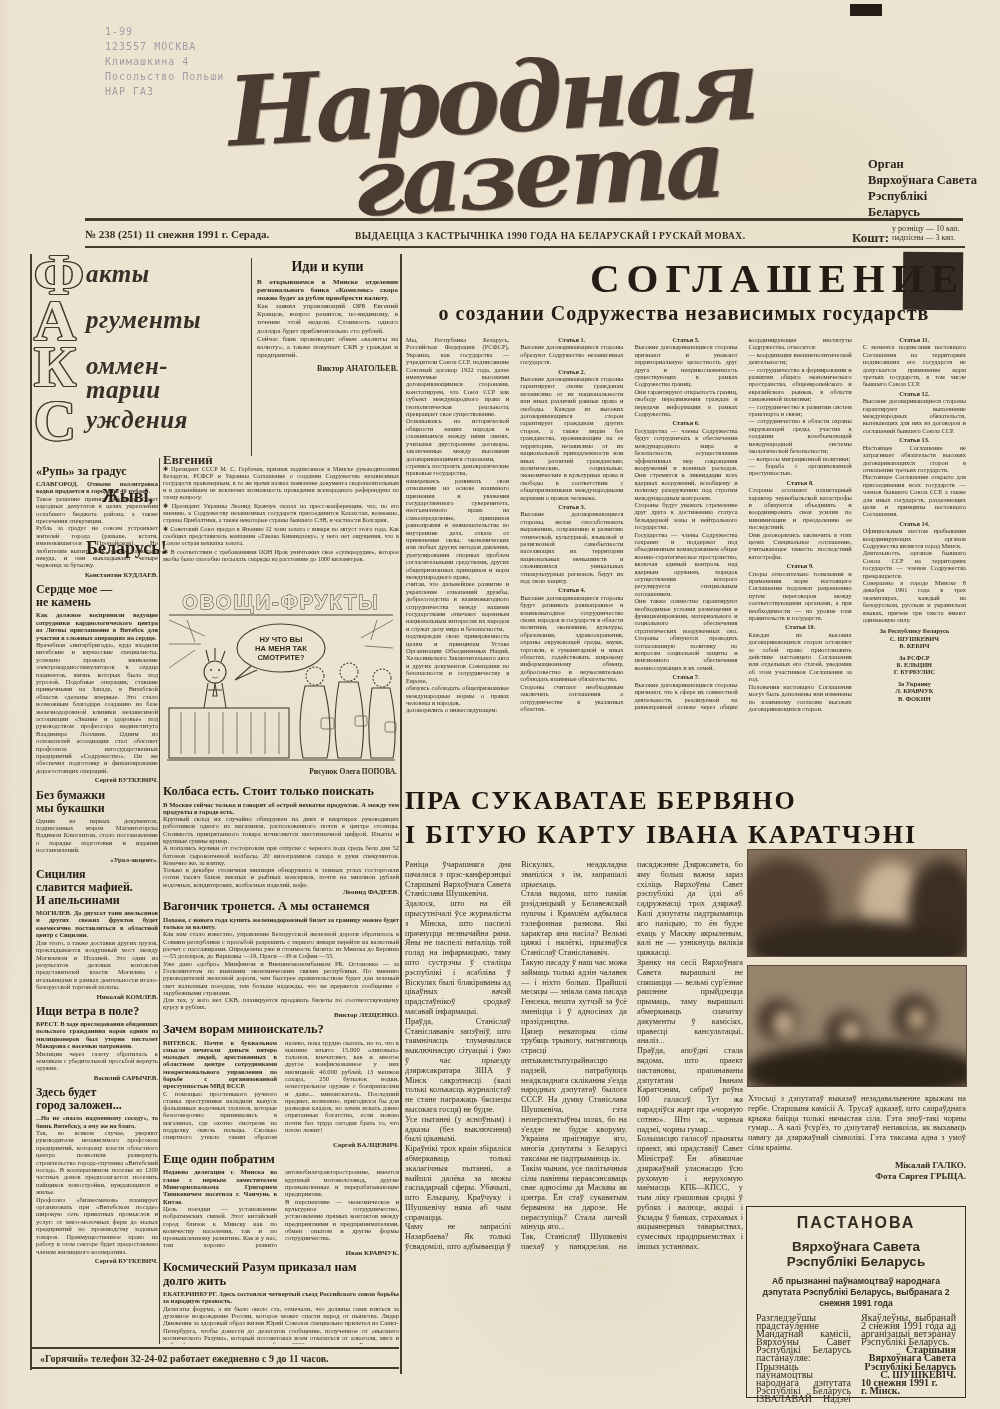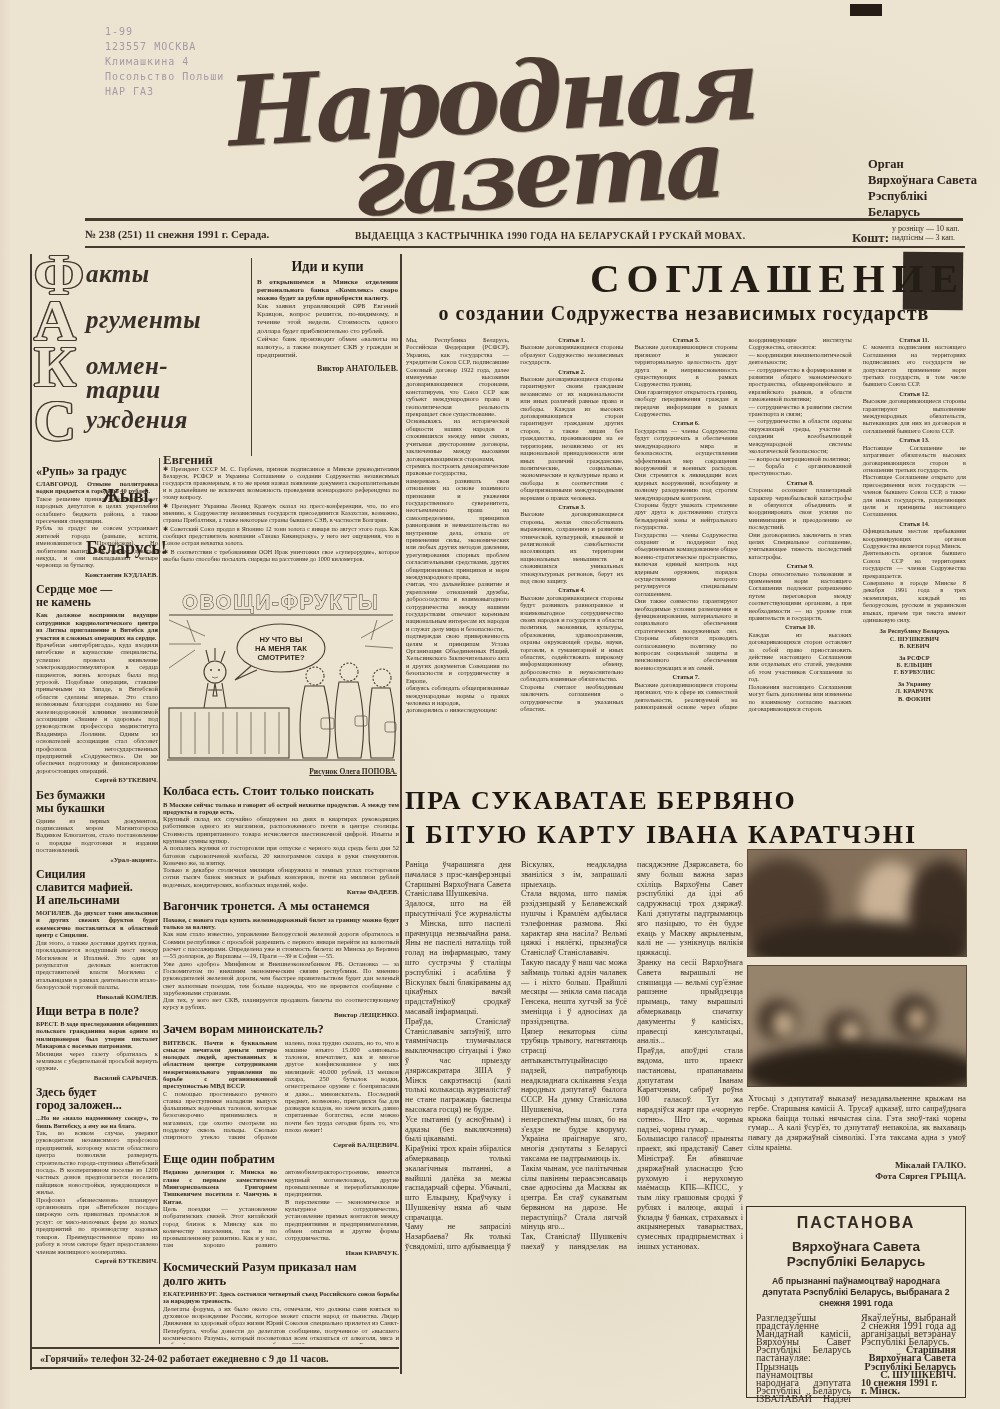--- a/index.html
+++ b/index.html
@@ -46,21 +46,21 @@
   
   .idi{left:257px;top:258px;width:141px;height:200px;font-size:7px;line-height:8.1px;overflow:hidden;}
   .idi h3{font-size:14px;text-align:center;margin:2px 0 5px;}
   .idi .byline{font-size:8px;margin-top:6px;}
   .vkr{left:163px;top:456px;width:236px;height:130px;overflow:hidden;font-size:6.2px;line-height:7px;}
   .vkr h3{font-size:13px;margin:0 0 2px;}
   .vkr p{margin:0 0 2px;text-align:justify;}
   
   .cartoon{left:163px;top:588px;width:236px;height:192px;}
   .cartoon svg{display:block;}
-  .ccap{font-size:7.5px;font-weight:bold;text-align:right;margin:1px 2px 16px 0;text-decoration:underline;}
+  .ccap{font-size:7.5px;font-weight:bold;text-align:right;margin:1px 2px 16px 0;}
   .ln{stroke:#4a3d32;stroke-width:1.1;fill:none;}
   .thin{stroke:#5a4c40;stroke-width:.7;fill:none;}
   .curly{stroke-dasharray:2 1.6;}
   .signtext{font-weight:bold;letter-spacing:2px;fill:#ece4d1;stroke:#453930;stroke-width:1;
     paint-order:stroke;font-size:20px;font-family:"Liberation Sans",sans-serif;}
   .btxt{font-size:7.6px;font-weight:bold;fill:#352c24;font-family:"Liberation Sans",sans-serif;}
   
   .midlow{left:163px;top:781px;width:236px;height:563px;overflow:hidden;
     font-size:6.6px;line-height:7.3px;}
   .midlow h3{font-size:12.5px;line-height:13.5px;margin:4px 0 2px;}
@@ -264,21 +264,21 @@
     <div class="ccap">Рисунок Олега ПОПОВА.</div>
   </div>
 
   <div class="abs midlow">
     <div class="art">
       <h3>Колбаса есть. Стоит только поискать</h3>
       <p class="lead bd">В Москве сейчас только и говорят об острой нехватке продуктов. А между тем продукты в городе есть.</p>
       <p class="bd">Крупный склад их случайно обнаружен на днях в квартирах руководящих работников одного из магазинов, расположенного почти в центре столицы. Стоимость припрятанного товара исчисляется шестизначной цифрой. Изъяты и крупные суммы купюр.
 А попались жулики от госторговли при отпуске с черного хода средь бела дня 52 батонов сырокопченой колбасы, 20 килограммов сахара в руки спекулянтов. Конечно же, за взятку.
 Только в декабре столичная милиция обнаружила в темных углах госторговли сотни тысяч банок мясных и рыбных консервов, почти на миллион рублей водочных, кондитерских, колбасных изделий, кофе.</p>
-      <p class="byline">Китае ФАДЕЕВ.</p>
+      <p class="byline">Леонид ФАДЕЕВ.</p>
     </div>
     <div class="art">
       <h3>Вагончик тронется. А мы останемся</h3>
       <p class="lead bd">Похоже, с нового года купить железнодорожный билет за границу можно будет только за валюту.</p>
       <p class="bd">Как нам стало известно, управление Белорусской железной дороги обратилось в Совмин республики с просьбой разрешить с первого января перейти на валютный расчет с пассажирами. Определена уже и стоимость билета: из Минска до Берлина —55 долларов, до Варшавы —19, Праги —39 и Софии —55.
 Уже дано «добро» Минфином и Внешнеэкономбанком РБ. Остановка — за Госкомитетом по внешним экономическим связям республики. По мнению руководителей железной дороги, чем быстрее правительством будет дан зеленый свет валютным поездам, тем больше надежды, что не прервется сообщение с зарубежными странами.
 Для тех, у кого нет СКВ, планируется продавать билеты по соответствующему курсу в рублях.</p>
       <p class="byline">Виктор ЛЕЩЕНКО.</p>
     </div>
     <div class="art">

